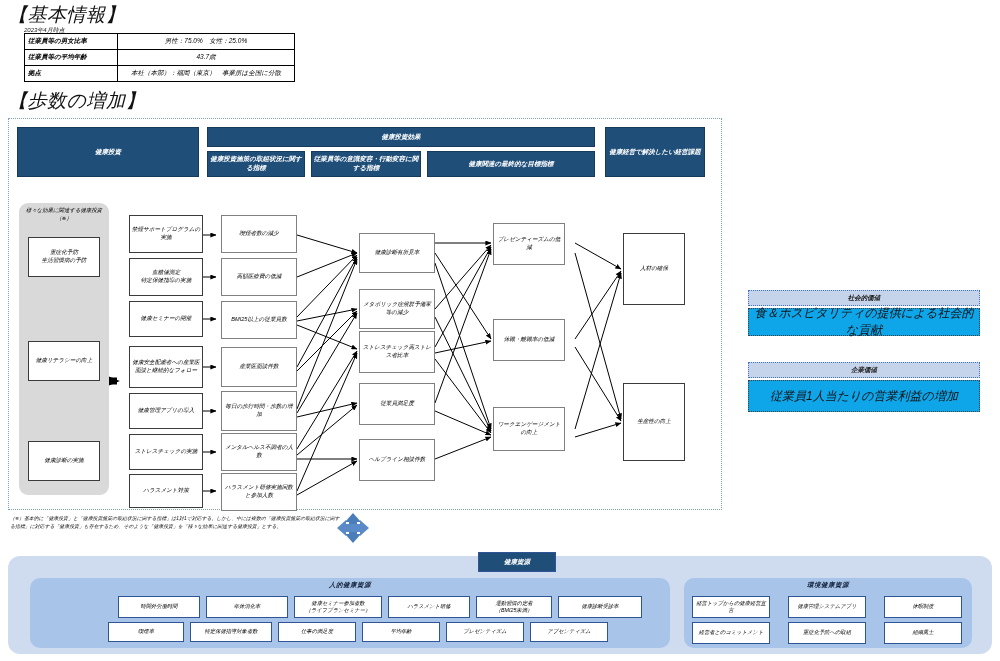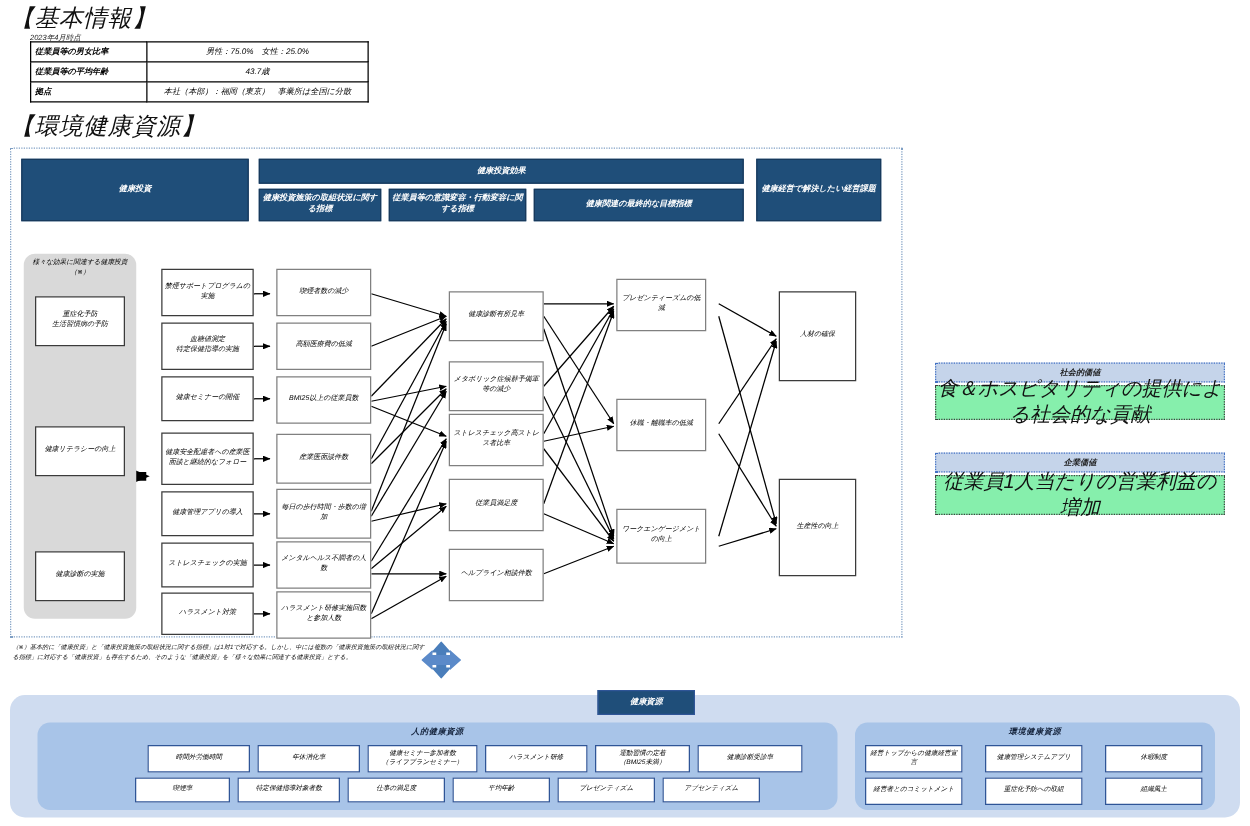--- a/index.html
+++ b/index.html
@@ -44,22 +44,22 @@
 
   .note{font-size:4.9px;line-height:1.65;color:#111;}
 
   
   .val-head{
     background:#c5d4ea;border:1px dotted #4472c4;color:#1b1b1b;
     font-size:6.5px;font-weight:bold;display:flex;align-items:center;justify-content:center;
     box-sizing:border-box;
   }
   .val-body{
-    background:#86efac;border:1px dotted #404040;color:#111;
-    font-size:16px;display:flex;align-items:center;justify-content:center;
+    background:#0ea5e9;border:1px dotted #404040;color:#111;
+    font-size:12px;display:flex;align-items:center;justify-content:center;
     box-sizing:border-box;text-align:center;
   }
 
   
   #res-outer{
     left:8px;top:556px;width:984px;height:98px;
     background:#cfdcf0;border-radius:12px;box-sizing:border-box;
   }
   .res-group{
     background:#a8c4e8;border-radius:10px;box-sizing:border-box;position:absolute;
@@ -93,21 +93,21 @@
     <td class="k">従業員等の平均年齢</td>
     <td class="v">43.7歳</td>
   </tr>
   <tr>
     <td class="k">拠点</td>
     <td class="v">本社（本部）：福岡（東京）　事業所は全国に分散</td>
   </tr>
 </tbody>
   </table>
 
-<div class="abs sec-title" style="left:8px;top:88px;">【環境健康資源】</div>
+<div class="abs sec-title" style="left:8px;top:88px;">【歩数の増加】</div>
 
 <div class="abs" id="map-frame">
 
   <svg class="links" viewBox="0 0 714 392">
     <defs>
       <marker id="ah" markerWidth="6" markerHeight="5" refX="5.6" refY="2.5" orient="auto">
         <polygon points="0 0, 6 2.5, 0 5" fill="#000"></polygon>
       </marker>
     </defs>
     <g stroke="#000" stroke-width="1" marker-end="url(#ah)" fill="none">

